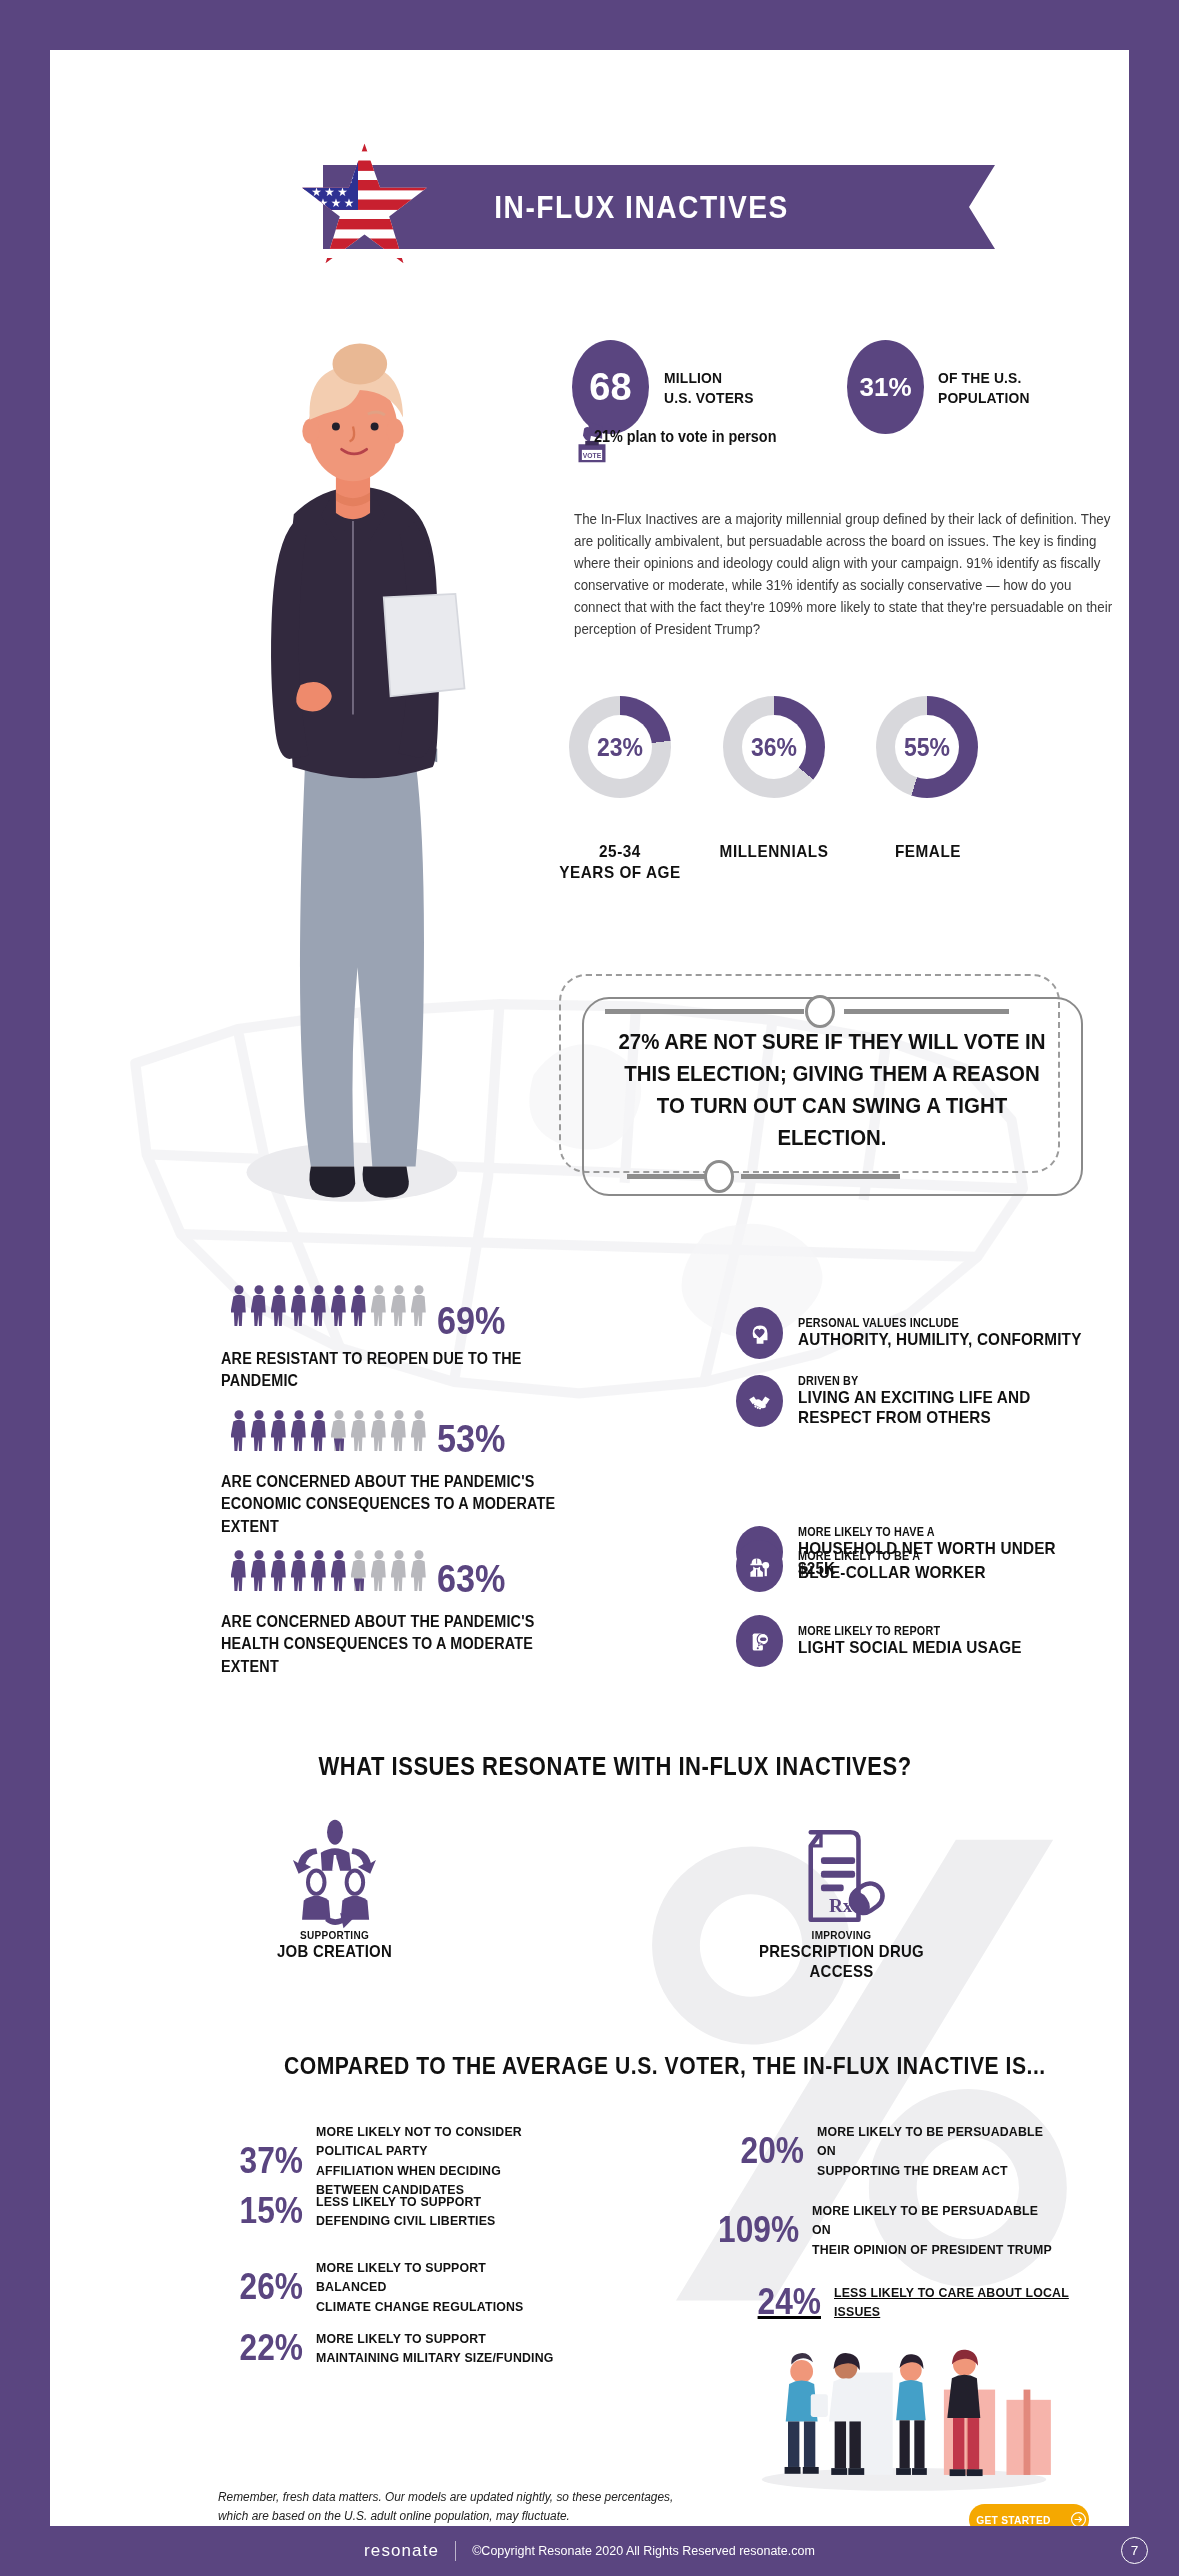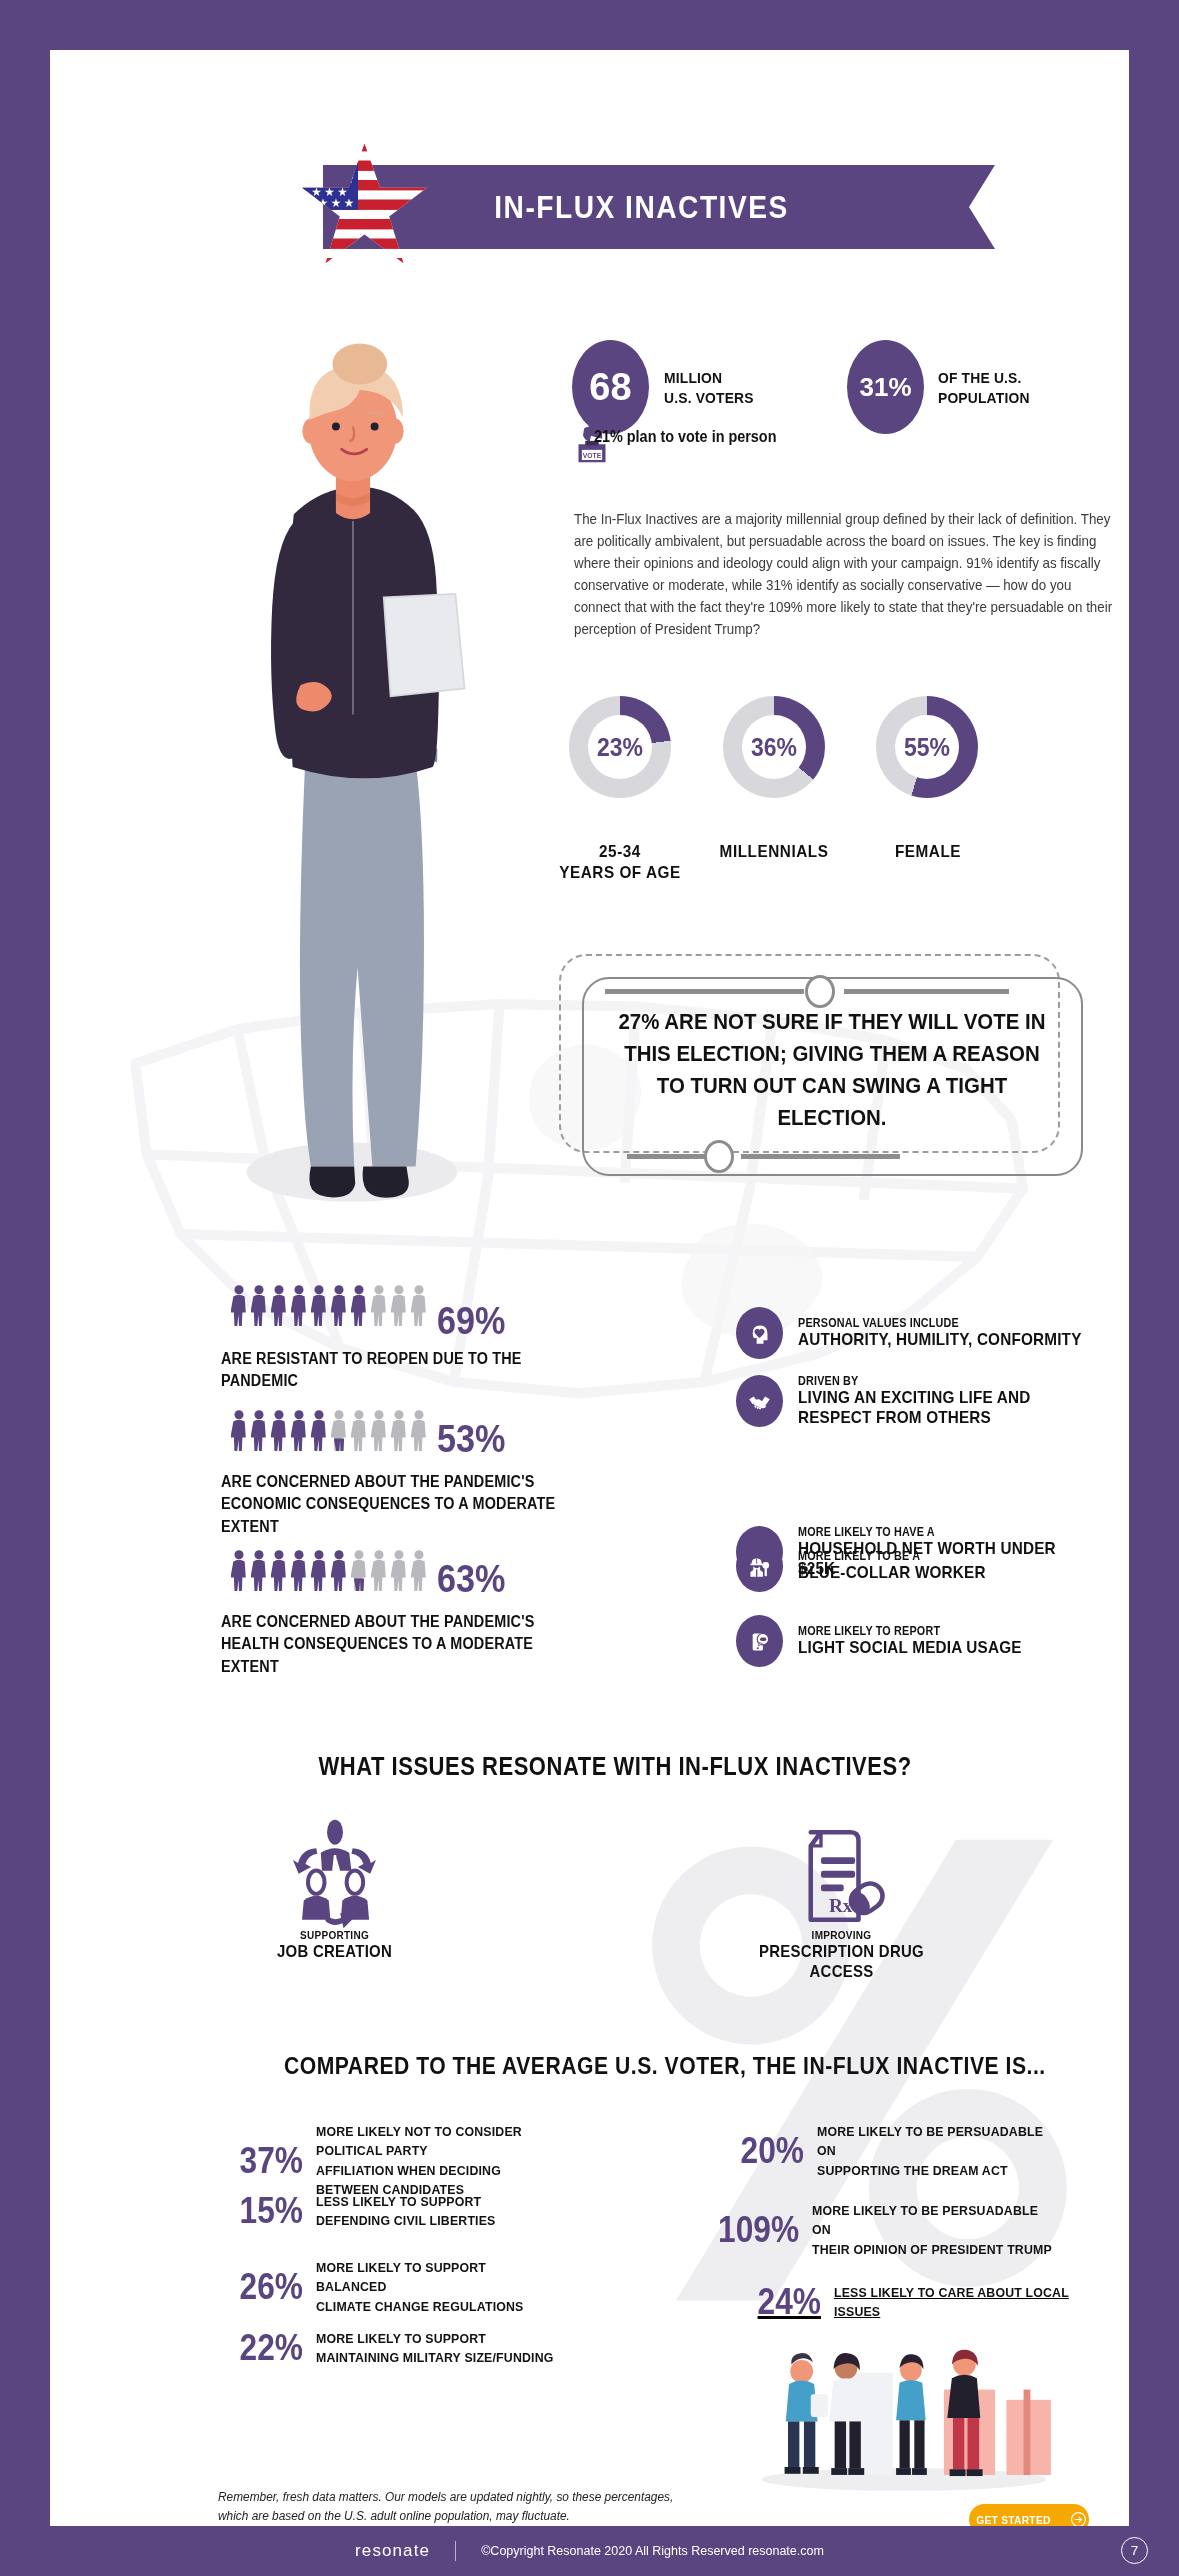--- a/index.html
+++ b/index.html
@@ -138,21 +138,21 @@
     font-family: "Liberation Sans Narrow", "Liberation Sans", sans-serif;
     font-weight: bold;
     color: #111;
     font-size: 17px;
     letter-spacing: 0.6px;
     line-height: 1.25;
     transform: scaleX(0.9);
   }
 
   
-  .quote-wrap { position: absolute; left: 509px; top: 904px; width: 524px; height: 222px; }
+  .quote-wrap { position: absolute; left: 509px; top: 924px; width: 524px; height: 222px; }
   .quote-dashed {
     position: absolute; left: 0; top: 0; width: 501px; height: 199px;
     border: 2.8px dashed #9b9b9b; border-radius: 27px;
   }
   .quote-solid {
     position: absolute; left: 23px; top: 23px; width: 501px; height: 199px;
     border: 2.8px solid #8a8a8a; border-radius: 27px; background: transparent;
   }
   .quote-text {
     position: absolute; left: 34px; top: 52px; width: 478px;
@@ -281,21 +281,21 @@
     cursor: pointer;
   }
   .cta .lbl {
     font-family: "Liberation Sans Narrow", "Liberation Sans", sans-serif;
     font-weight: bold; color: #fff; font-size: 11.4px; letter-spacing: 0.3px;
     transform: scaleX(0.9);
   }
   .footbar {
     position: absolute; left: 0; bottom: 0; width: 1179px; height: 50px;
     background: #5a4580;
-    display: flex; align-items: center; justify-content: center; gap: 25px;
+    display: flex; align-items: center; justify-content: center; gap: 16px;
   }
   .logo-txt {
     font-family: "Liberation Sans Narrow", "Liberation Sans", sans-serif;
     color: #fff; font-size: 17px; letter-spacing: 1.1px;
   }
   .foot-div { width: 1.1px; height: 19.4px; background: rgba(255,255,255,0.6); }
   .copy-txt {
     font-family: "Liberation Sans Narrow", "Liberation Sans", sans-serif;
     color: #fff; font-size: 12.5px;
   }

